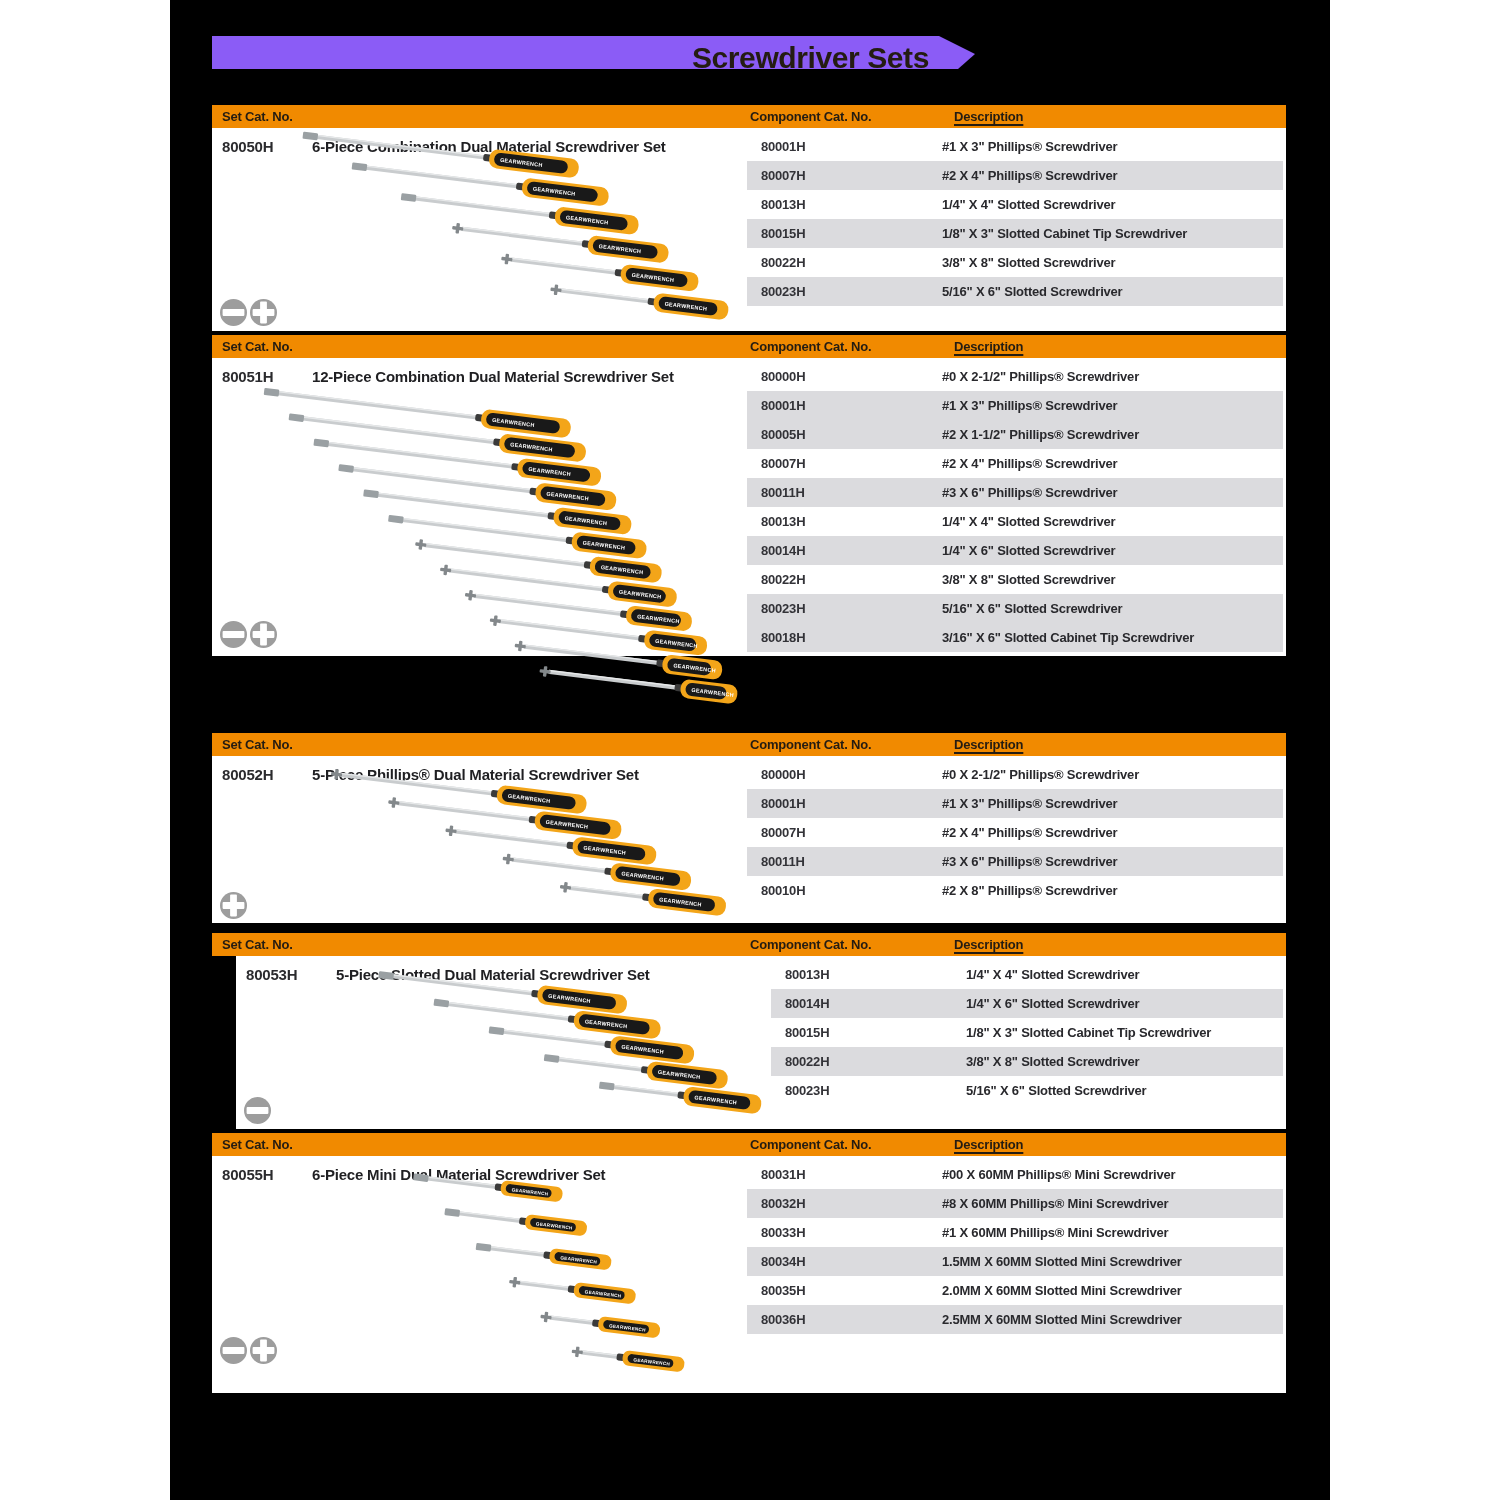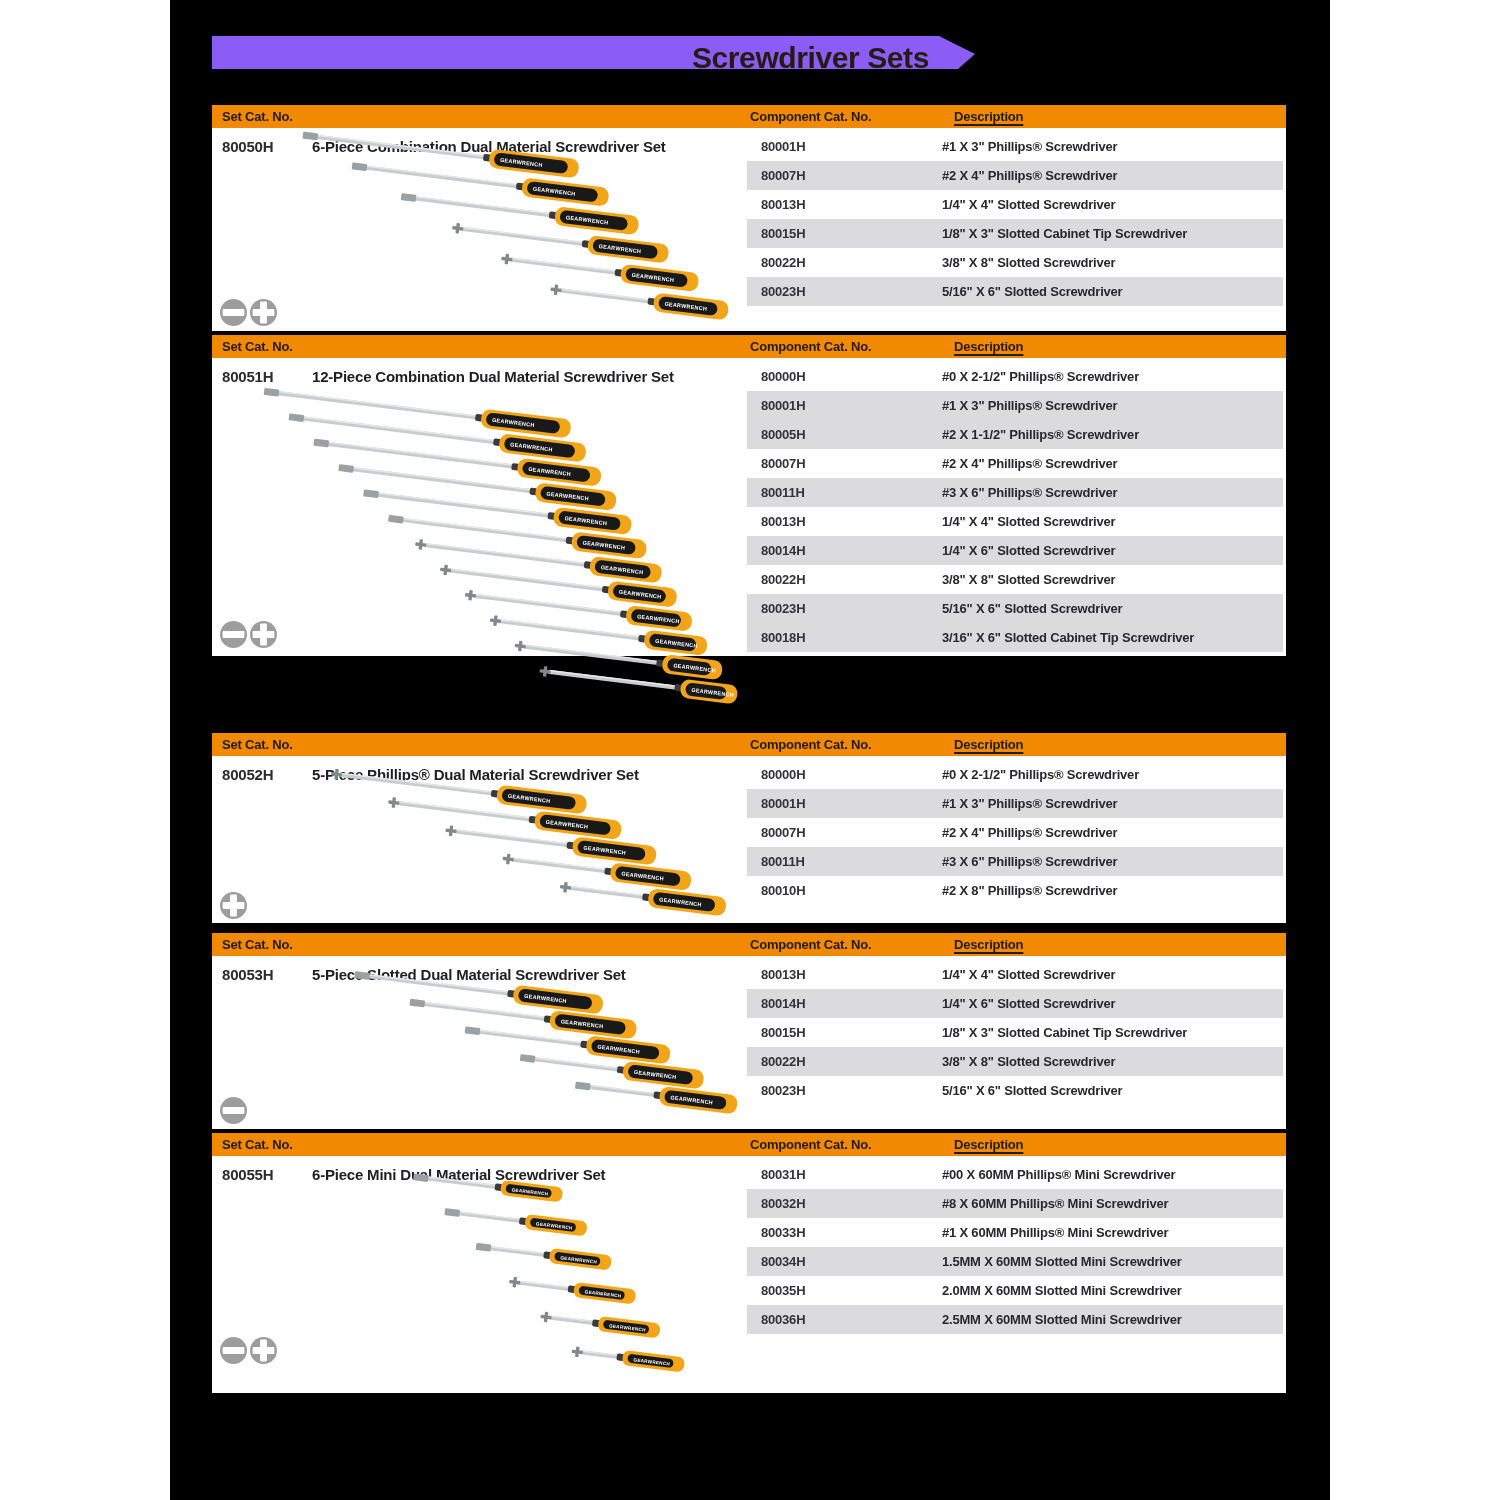--- a/index.html
+++ b/index.html
@@ -434,21 +434,21 @@
             </div>
           </div>
         </div>
       </div>
       <div class="section" style="top: 933px;">
         <div class="sec-header">
           <span class="lbl-set">Set Cat. No.</span>
           <span class="lbl-comp">Component Cat. No.</span>
           <span class="lbl-desc">Description</span>
         </div>
-        <div class="sec-body" style="height: 173px;">
+        <div class="sec-body" style="height: 173px; margin-left: 24px;">
           <span class="set-no">80053H</span>
           <span class="set-title">5-Piece Slotted Dual Material Screwdriver Set</span>
           <svg width="395" height="126" viewBox="0 0 395 126" class="prod-img" style="left: 138px; top: 36px;">
             <g transform="translate(252.8,13) rotate(7)">
               <rect x="-238.9" y="-2.1" width="153.9" height="4.2" rx="1" fill="#c9ccce"></rect>
               <rect x="-238.9" y="-2.1" width="153.9" height="1.4" rx="0.5" fill="#e6e8e9"></rect>
               <rect x="-249.9" y="-3.5" width="15" height="7" rx="1.2" fill="#9aa0a3"></rect>
               <rect x="-96" y="-3.5" width="8" height="7" rx="2" fill="#3a3a3a"></rect>
               <rect x="-90" y="-9.5" width="90" height="19" rx="8.5" fill="#F3A519"></rect>
               <rect x="-85" y="-6.5" width="74" height="13" rx="6.5" fill="#191919"></rect>

